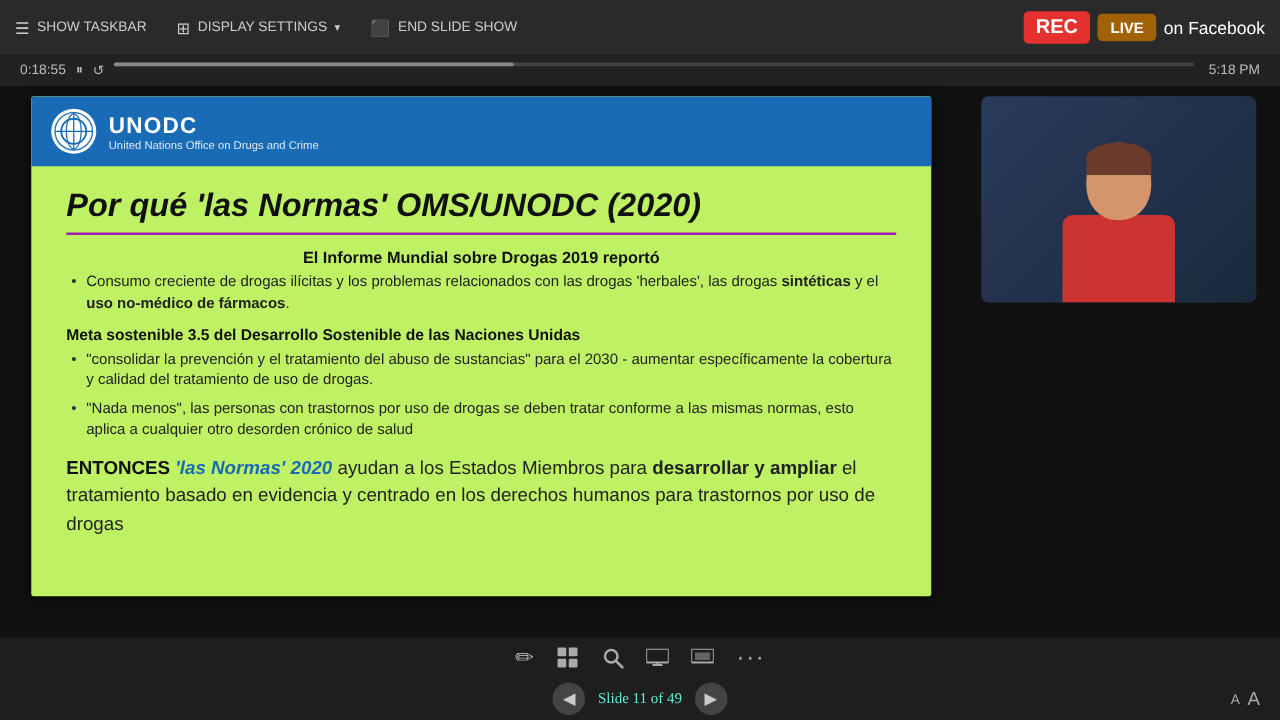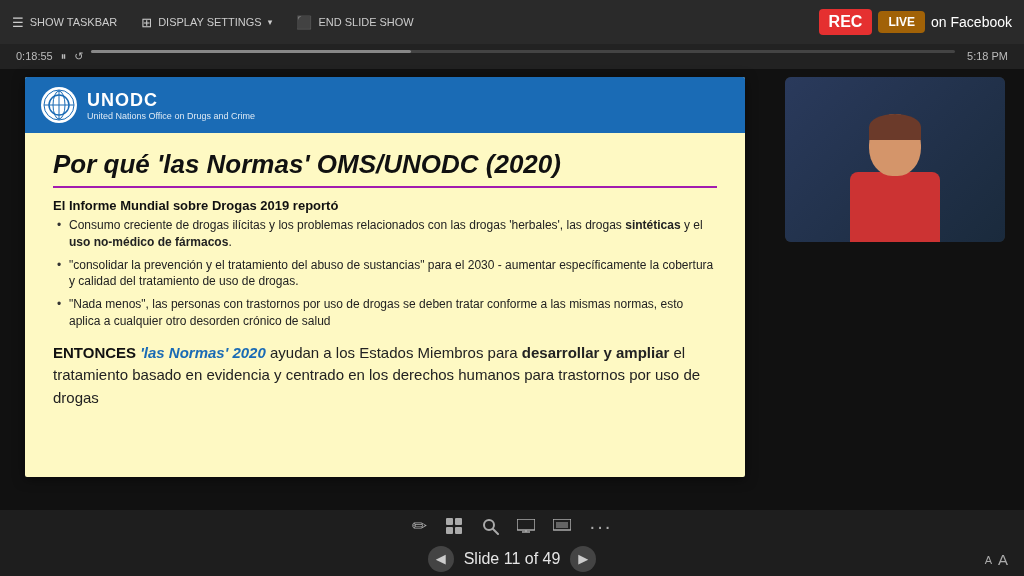--- a/index.html
+++ b/index.html
@@ -111,21 +111,21 @@
     .slide-container {
       width: 770px;
       background: #111;
       display: flex;
       justify-content: center;
       align-items: flex-start;
       padding: 8px 16px 8px 16px;
       flex-shrink: 0;
     }
     .slide {
-      background: #fef9c3;
+      background: #bef264;
       width: 720px;
       min-height: 400px;
       border-radius: 2px;
       overflow: hidden;
       box-shadow: 0 2px 12px rgba(0,0,0,0.5);
     }
     .slide-header-bar {
       background: #1a6bb5;
       padding: 10px 16px;
       display: flex;
@@ -159,20 +159,21 @@
       margin-bottom: 10px;
       border-bottom: 2px solid #a21caf;
       padding-bottom: 6px;
       font-style: italic;
     }
     .report-section-title {
       font-size: 13px;
       font-weight: bold;
       color: #111;
       margin: 10px 0 4px 0;
+      text-align: center;
     }
     .bullet-list {
       list-style: none;
       padding: 0;
     }
     .bullet-list li {
       font-size: 12px;
       color: #222;
       margin-bottom: 6px;
       padding-left: 16px;
@@ -306,22 +307,23 @@
       border-radius: 50%;
       background: #444;
       display: flex;
       align-items: center;
       justify-content: center;
       color: #ccc;
       font-size: 13px;
       cursor: pointer;
     }
     .slide-info {
-      color: #e5e5e5;
-      font-size: 16px;
+      color: #5eead4;
+      font-size: 12px;
+      font-family: Liberation Serif, serif;
     }
     .font-size-controls {
       position: absolute;
       bottom: 8px;
       right: 16px;
       display: flex;
       gap: 6px;
       align-items: center;
     }
     .font-btn {
@@ -387,20 +389,21 @@
         </div>
 
         <div class="slide-body">
           <div class="slide-title">Por qué 'las Normas' OMS/UNODC (2020)</div>
 
           <div class="report-section-title">El Informe Mundial sobre Drogas 2019 reportó</div>
           <ul class="bullet-list">
             <li>Consumo creciente de drogas ilícitas y los problemas relacionados con las drogas 'herbales', las drogas <span class="bold-text">sintéticas</span> y el <span class="bold-text">uso no-médico de fármacos</span>.</li>
           </ul>
 
+          <div class="meta-section-title">Meta sostenible 3.5 del Desarrollo Sostenible de las Naciones Unidas</div>
           <ul class="bullet-list">
             <li>"consolidar la prevención y el tratamiento del abuso de sustancias" para el 2030 - aumentar específicamente la cobertura y calidad del tratamiento de uso de drogas.</li>
             <li>"Nada menos", las personas con trastornos por uso de drogas se deben tratar conforme a las mismas normas, esto aplica a cualquier otro desorden crónico de salud</li>
           </ul>
 
           <div class="entonces-section">
             <span class="entonces-bold">ENTONCES</span>
             <span class="entonces-highlight">'las Normas' 2020</span>
             <span> ayudan a los Estados Miembros para <span class="bold-text">desarrollar y ampliar</span> el tratamiento basado en evidencia y centrado en los derechos humanos para trastornos por uso de drogas</span>
           </div>

